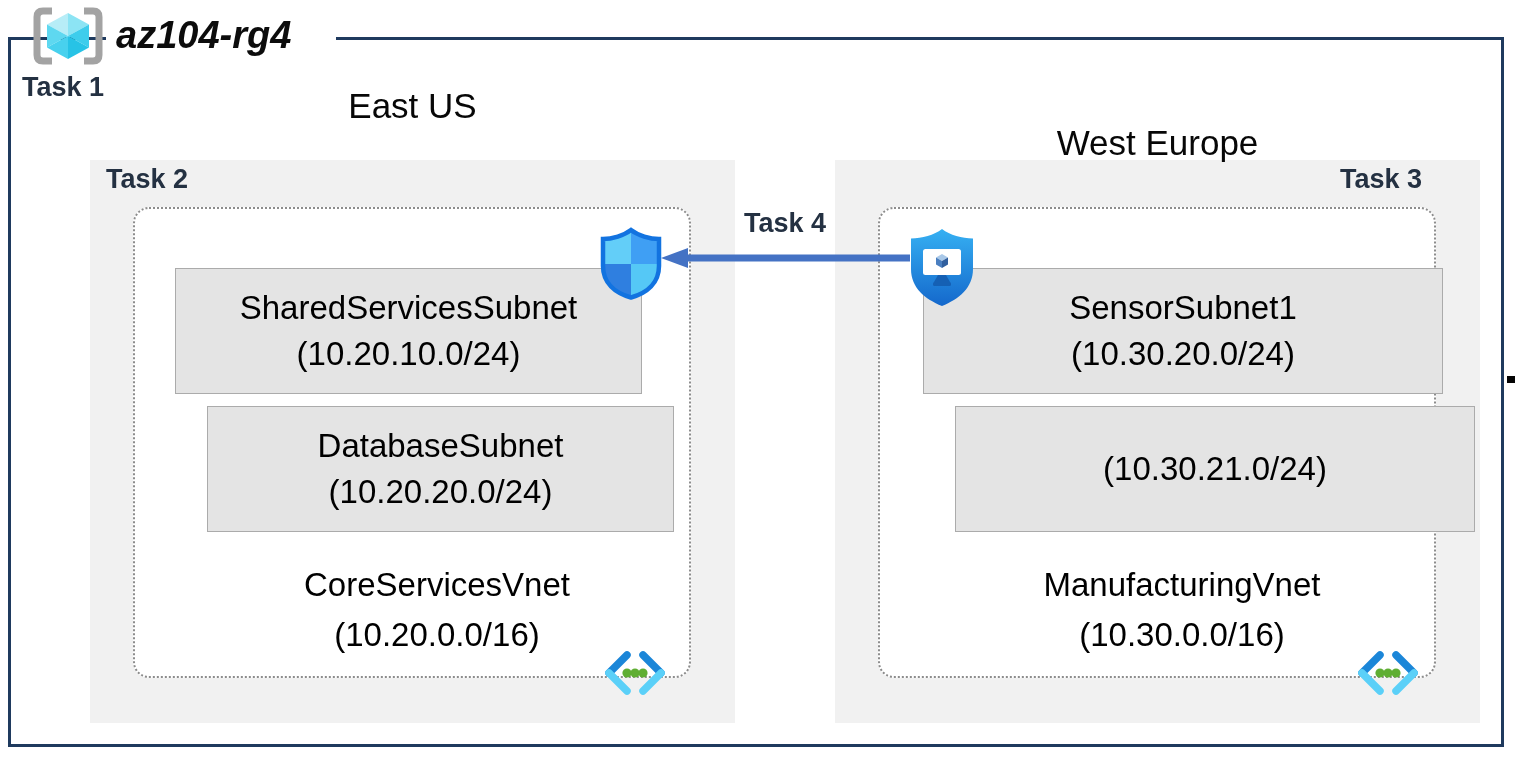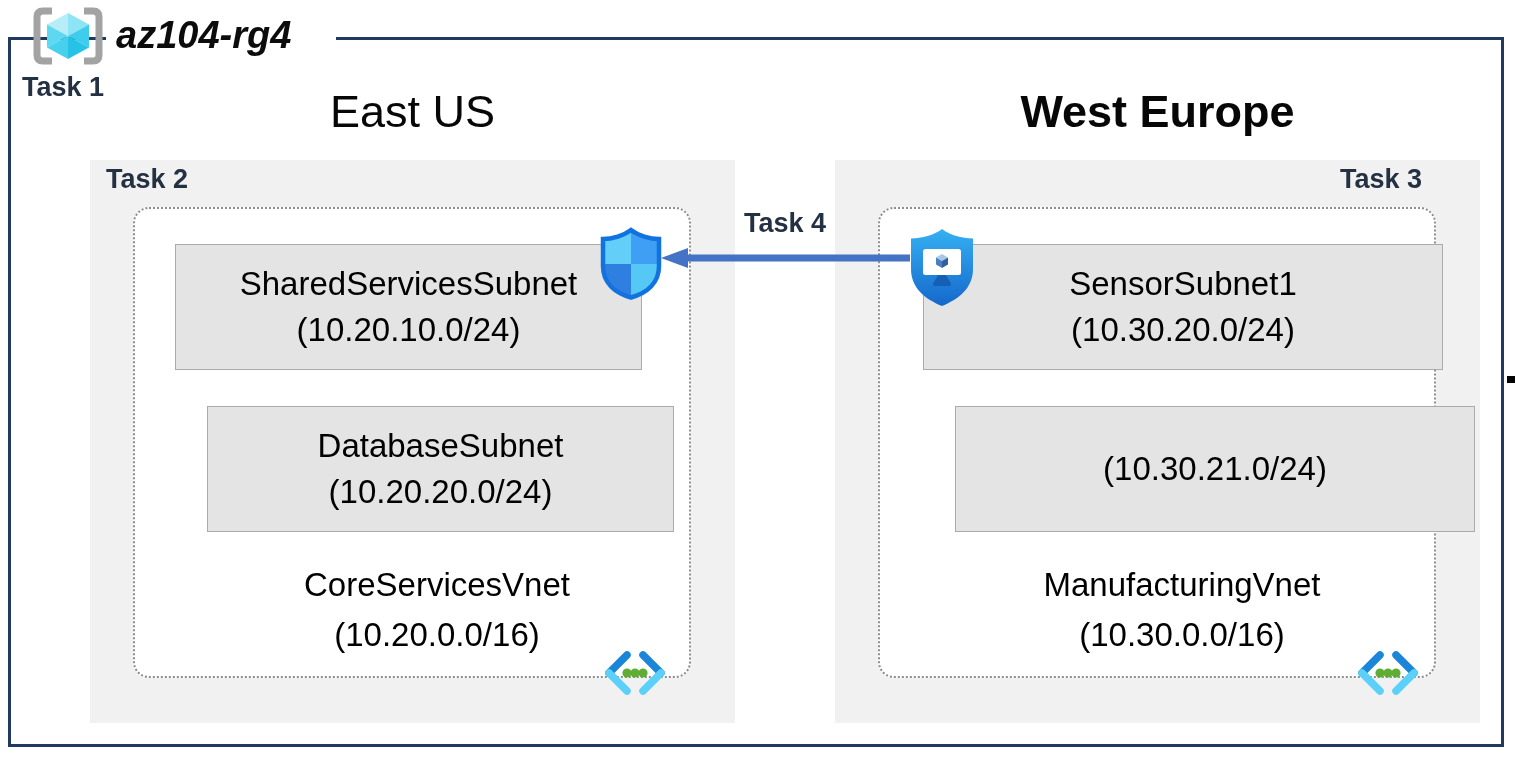--- a/index.html
+++ b/index.html
@@ -21,40 +21,40 @@
   .task{font-size:27px;font-weight:700;color:var(--task-text,#243142);white-space:nowrap;}
   .task1{left:22px;top:72px;}
   .task2{left:106px;top:164px;}
   .task3{left:1340px;top:164px;}
   .task4{left:695px;top:208px;width:180px;text-align:center;}
 
   .region{top:160px;width:645px;height:563px;background:var(--region-bg,#f1f1f1);}
   .region-east{left:90px;}
   .region-west{left:835px;}
 
-  .region-label{top:86px;width:645px;text-align:center;font-size:45px;color:#070707;white-space:nowrap;}
+  .region-label{top:86px;width:645px;text-align:center;font-size:35px;color:#070707;white-space:nowrap;}
   .rl-east{left:90px;font-weight:400;}
-  .rl-west{left:835px;font-weight:700;}
+  .rl-west{left:835px;font-weight:400;margin-top:37px;}
 
   .vnet{
     top:207px;width:558px;height:471px;background:#ffffff;box-sizing:border-box;
     border:2px dotted var(--vnet-border,#8c8c8c);border-radius:16px;
   }
   .vnet-east{left:133px;}
   .vnet-west{left:878px;}
 
   .subnet{
     box-sizing:border-box;height:126px;background:var(--subnet-bg,#e4e4e4);
     border:1px solid var(--subnet-border,#ababab);
     display:flex;flex-direction:column;align-items:center;justify-content:center;
     font-size:33px;color:#000;line-height:1.38;text-align:center;
   }
   .sn-e{left:175px;width:467px;}
   .sn-w{left:923px;width:520px;}
-  .sn-1{top:244px;}
+  .sn-1{top:268px;}
   .sn-2{top:406px;margin-left:32px;}
 
   .vnet-label{top:560px;width:608px;text-align:center;font-size:33px;color:#000;line-height:50px;}
   .vl-east{left:133px;}
   .vl-west{left:878px;}
 
   .shield-icon{left:598px;top:226px;}
   .svm-icon{left:906px;top:226px;}
   .arrow-svg{left:658px;top:245px;}
   .vnet-icon-east{left:600px;top:648px;}

